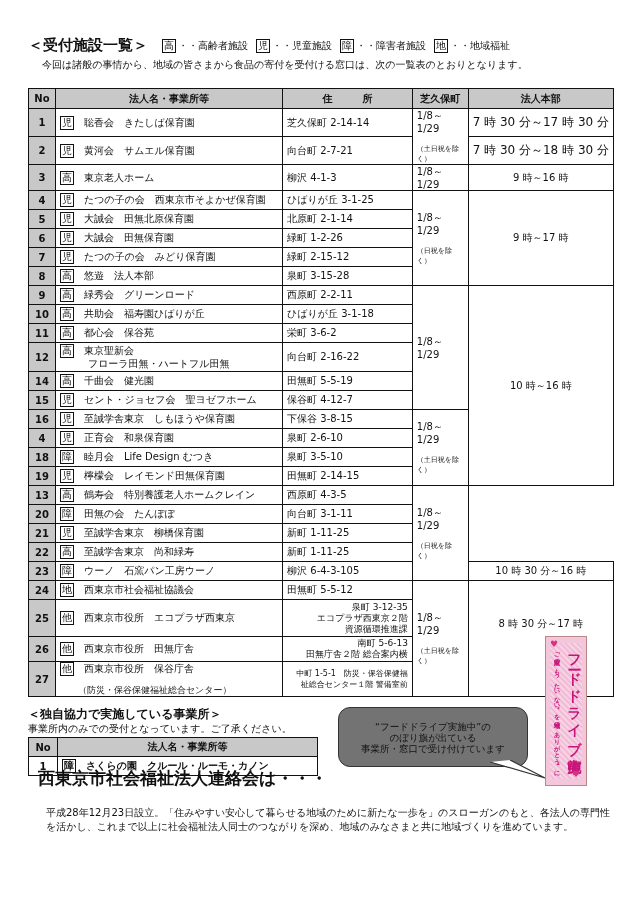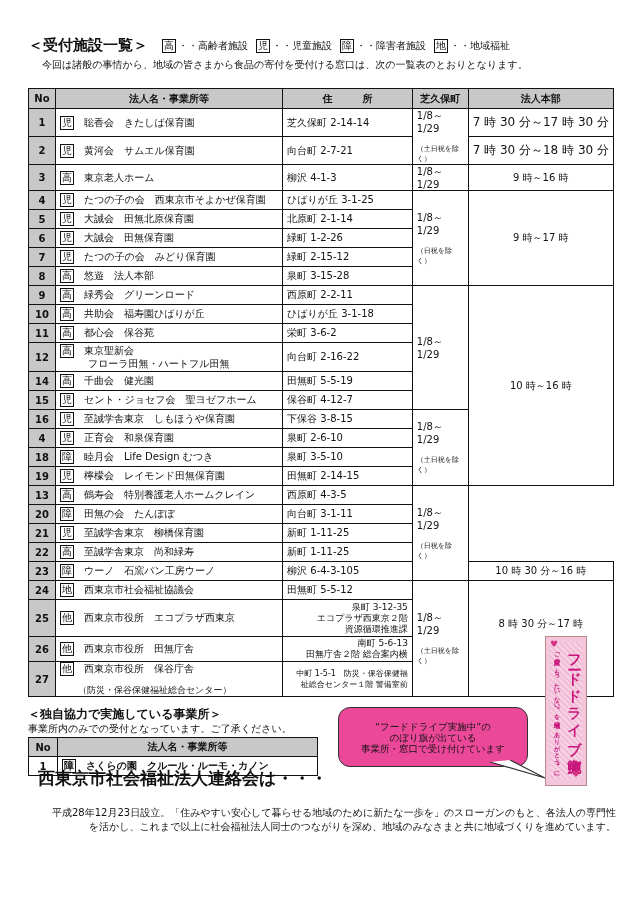--- a/index.html
+++ b/index.html
@@ -22,29 +22,29 @@
   .small-time { font-size:12px;border-radius:8px; }
   .name-text { margin-left:8px; }
   .sub-name { display:block; padding-left:28px; }
   .sub-name2 { display:block; padding-left:18px; font-size:9px;margin-top:8px; }
   .addr-small { font-size:9px; line-height:11px; display:block;text-align:right; }
   .section2-title { position:absolute; left:28px; top:706px; font-size:12px; font-weight:bold; }
   .section2-note { position:absolute; left:28px; top:722px; font-size:10px; }
   table.sub { position:absolute; left:28px; top:737px; width:290px; border-collapse:collapse; font-size:10px; }
   table.sub td, table.sub th { border:1px solid #111; height:18px; padding:0 4px;font-weight:bold; }
   table.sub th { background:#c8c8c8; font-weight:bold; }
-  .bubble { position:absolute; left:338px; top:707px; width:188px; height:58px; border:1.5px solid #333; border-radius:12px; background:#ec4899; text-align:center; font-size:9.5px; line-height:11px; display:flex; flex-direction:column; justify-content:center; }
+  .bubble { position:absolute; left:338px; top:707px; width:188px; height:58px; border:1.5px solid #333; border-radius:12px; background:#737373; text-align:center; font-size:9.5px; line-height:11px; display:flex; flex-direction:column; justify-content:center; }
   .bubble-tail { position:absolute; left:490px; top:760px; width:60px; height:20px; }
   .banner { position:absolute; left:545px; top:636px; width:40px; height:148px; background:#f4c6dc; border:1px solid #b88; }
   .banner-inner { position:absolute; left:4px; top:6px; width:32px; height:136px; background:repeating-linear-gradient(45deg,#f7d2e4 0 2px,#f0bcd6 2px 4px); }
   .banner-text { position:absolute; left:20px; top:8px; writing-mode:vertical-rl; font-size:14px; font-weight:bold; color:#c8157a; letter-spacing:1px; }
   .banner-sub { position:absolute; left:6px; top:10px; writing-mode:vertical-rl; font-size:6px; color:#c8157a; font-weight:bold; }
   .heart { position:absolute; color:#d63384; font-size:9px; }
   .footer-title { position:absolute; left:38px; top:767px; font-size:17px; font-weight:bold; }
-  .footer-text { position:absolute; left:46px; top:806px; font-size:10px; line-height:14px; width:570px;text-align:right; }
+  .footer-text { position:absolute; left:46px; top:806px; font-size:10px; line-height:14px; width:570px; }
 </style>
 </head>
 <body>
 
 <div class="title-row">
   <span class="title">＜受付施設一覧＞</span>
   <span class="legend-item">
       <span class="tag">高</span>
       <span>・・高齢者施設</span>
     </span>

